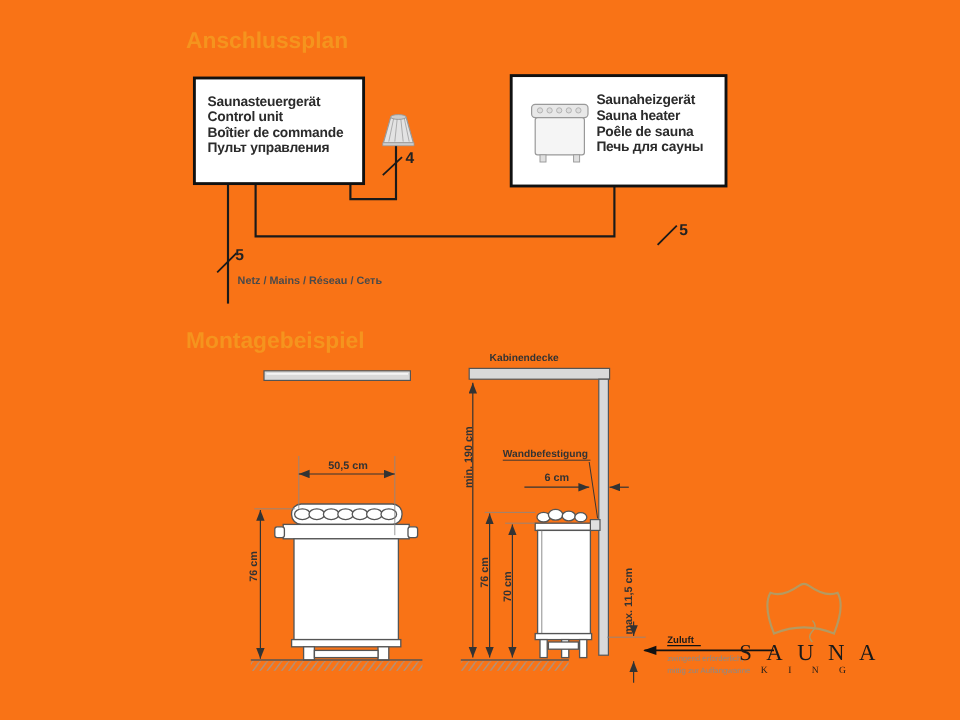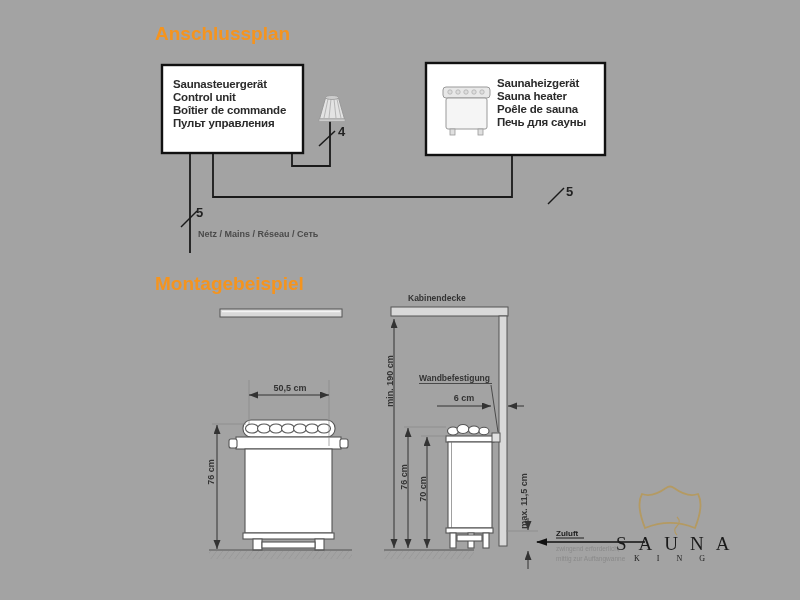--- a/index.html
+++ b/index.html
@@ -1,16 +1,16 @@
 <!DOCTYPE html>
 <html><head>
 <meta charset="utf-8">
 <style>
   html,body{margin:0;padding:0;background:#fff;}
-  .page{position:relative;width:800px;height:600px;background:#a3a3a3;overflow:hidden;
+  .page{position:relative;width:800px;height:600px;background:#f97316;overflow:hidden;
         font-family:"Liberation Sans", sans-serif;}
   svg{display:block;}
   .t-title{font-family:"Liberation Sans",sans-serif;font-size:19px;font-weight:700;fill:#F5941E;}
   .t-box{font-family:"Liberation Sans",sans-serif;font-size:11.5px;font-weight:700;fill:#2b2b2b;letter-spacing:-0.2px;}
   .t-dim{font-family:"Liberation Sans",sans-serif;font-size:9px;font-weight:700;fill:#333;}
   .t-lbl{font-family:"Liberation Sans",sans-serif;font-size:8.5px;font-weight:600;fill:#333;}
   .t-num{font-family:"Liberation Sans",sans-serif;font-size:13px;font-weight:600;fill:#222;}
   .t-netz{font-family:"Liberation Sans",sans-serif;font-size:9px;font-weight:600;fill:#4a4a4a;}
   .t-zuluft{font-family:"Liberation Sans",sans-serif;font-size:8px;font-weight:700;fill:#1a1a1a;}
   .t-small{font-family:"Liberation Sans",sans-serif;font-size:6.5px;font-weight:400;fill:#8a8a8a;}

